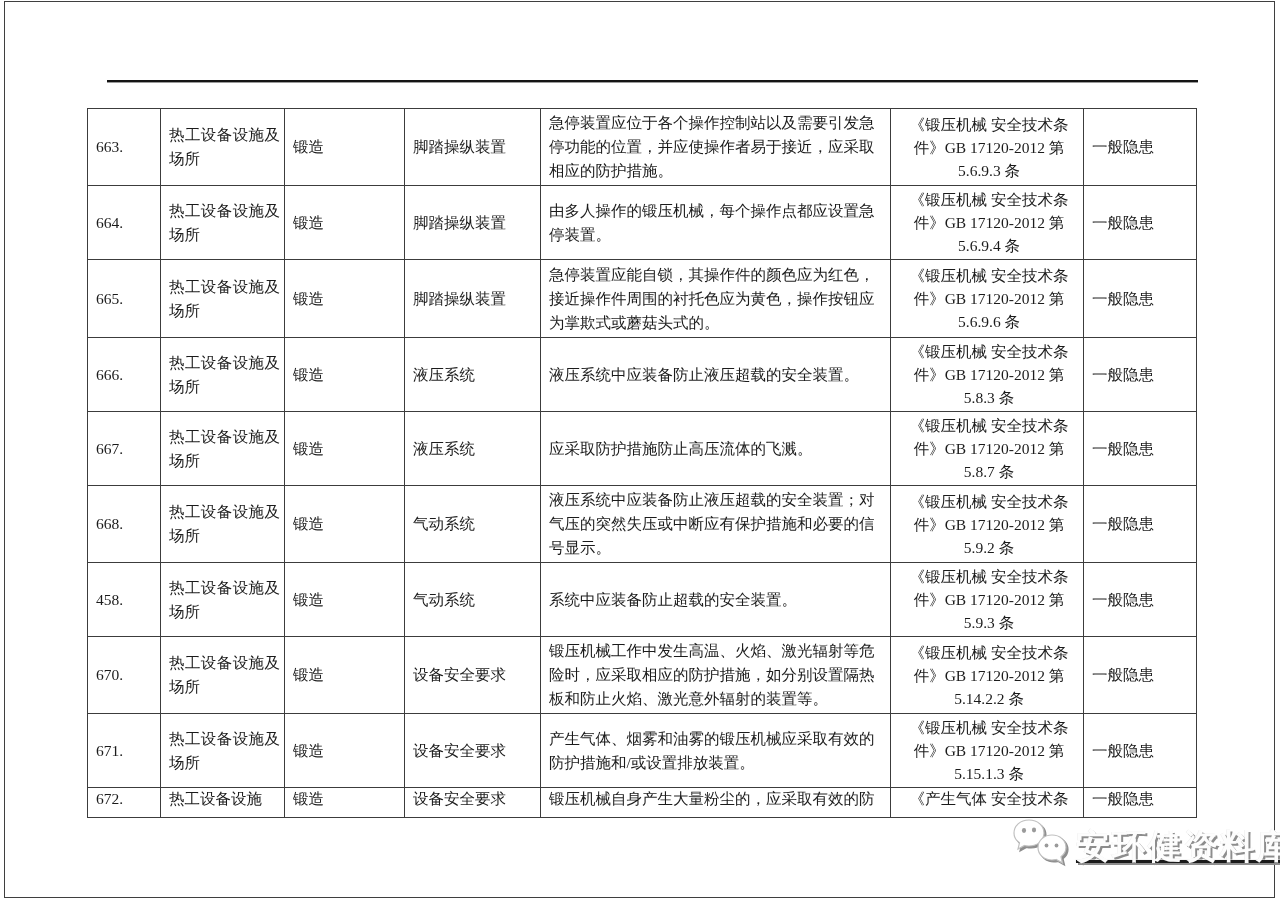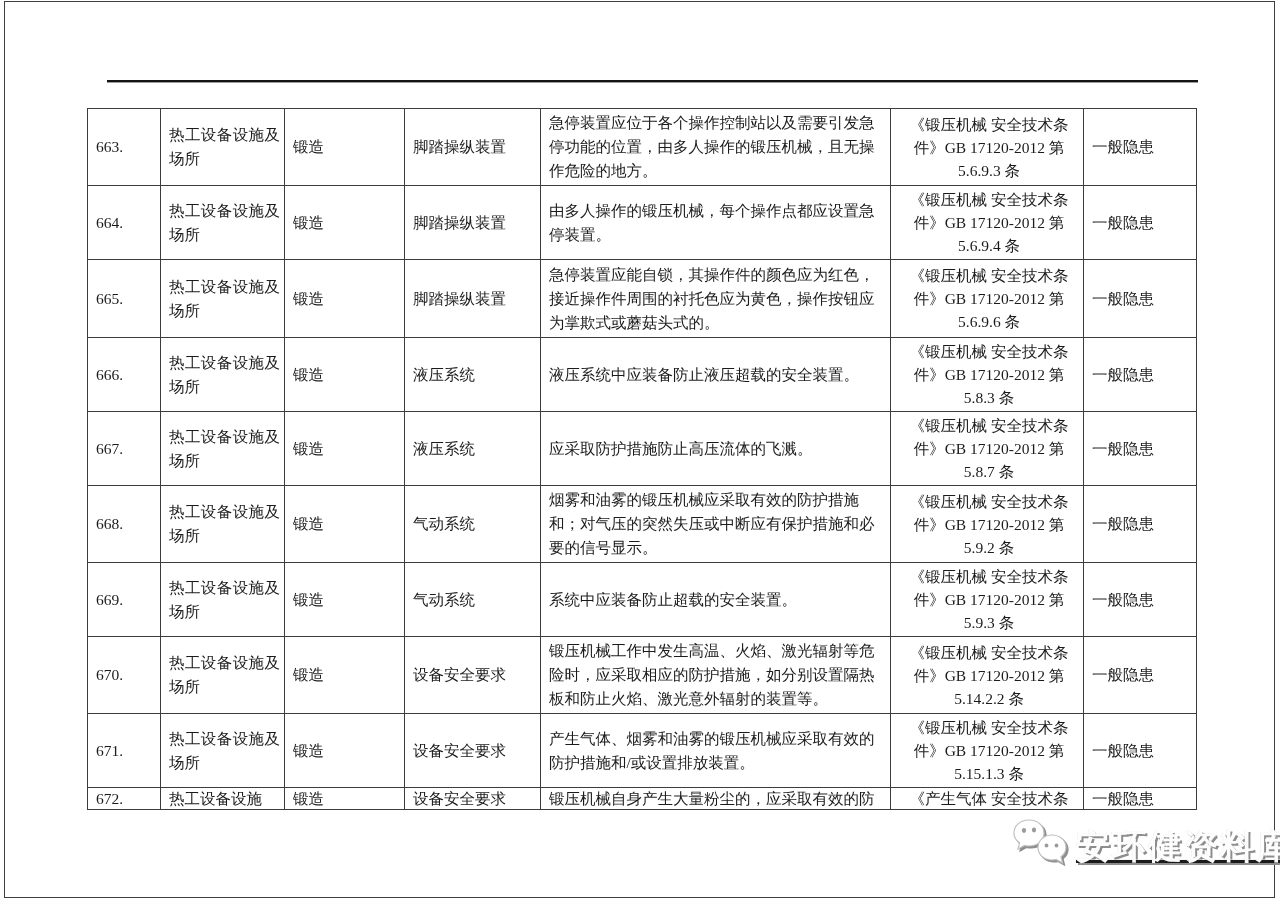--- a/index.html
+++ b/index.html
@@ -27,21 +27,21 @@
     padding:2px 4px 2px 8px;box-sizing:border-box;overflow:hidden;
   }
   td.c-no{text-align:left;padding:2px 2px;font-family:"Liberation Serif","DejaVu Serif",serif;}
   td.c-cat{padding:2px 14px 2px 11px;text-align:justify;text-align-last:left;margin-left:15px;}
   td.c-proc{padding:2px 4px 2px 13px;margin-top:25px;}
   td.c-equip{padding:2px 4px 2px 13px;margin-top:44px;}
   td.c-desc{padding:2px 16px 2px 6px;}
   td.c-ref{padding:2px 16px 2px 6px;line-height:23px;text-align:center;}
   td.c-level{padding:2px 2px 2px 12px;}
   tr.cut td{
-    vertical-align:top;line-height:20px;padding-top:1px;padding-bottom:0;
+    vertical-align:top;line-height:20px;padding-top:1px;padding-bottom:8px;
   }
   .watermark{
     position:absolute;left:1012px;top:818px;display:flex;align-items:flex-end;
     pointer-events:none;
     text-decoration:underline;
   }
   .wm-icon{filter:drop-shadow(2px 2px 0px #8d8d8d);flex:0 0 auto;}
   .wm-text{
     margin-left:6px;
     font-family:"Liberation Sans","DejaVu Sans",sans-serif;
@@ -65,21 +65,21 @@
       <col style="width:350px">
       <col style="width:193px">
     <col style="width:113px">
   </colgroup>
   <tbody>
       <tr style="height: 72px;">
     <td class="c-no">663.</td>
     <td class="c-cat">热工设备设施及场所</td>
     <td class="c-proc">锻造</td>
     <td class="c-equip">脚踏操纵装置</td>
-    <td class="c-desc">急停装置应位于各个操作控制站以及需要引发急停功能的位置，由多人操作的锻压机械，且无操作危险的地方。</td>
+    <td class="c-desc">急停装置应位于各个操作控制站以及需要引发急停功能的位置，并应使操作者易于接近，应采取相应的防护措施。</td>
     <td class="c-ref">《锻压机械 安全技术条件》GB 17120-2012 第 5.6.9.3 条</td>
     <td class="c-level">一般隐患</td>
   </tr>
       <tr style="height: 72px;">
     <td class="c-no">664.</td>
     <td class="c-cat">热工设备设施及场所</td>
     <td class="c-proc">锻造</td>
     <td class="c-equip">脚踏操纵装置</td>
     <td class="c-desc">由多人操作的锻压机械，每个操作点都应设置急停装置。</td>
     <td class="c-ref">《锻压机械 安全技术条件》GB 17120-2012 第 5.6.9.4 条</td>
@@ -110,26 +110,26 @@
     <td class="c-equip">液压系统</td>
     <td class="c-desc">应采取防护措施防止高压流体的飞溅。</td>
     <td class="c-ref">《锻压机械 安全技术条件》GB 17120-2012 第 5.8.7 条</td>
     <td class="c-level">一般隐患</td>
   </tr>
       <tr style="height: 72px;">
     <td class="c-no">668.</td>
     <td class="c-cat">热工设备设施及场所</td>
     <td class="c-proc">锻造</td>
     <td class="c-equip">气动系统</td>
-    <td class="c-desc">烟雾和油雾的锻压机械应采取有效的防护措施和；对气压的突然失压或中断应有保护措施和必要的信号显示。</td>
+    <td class="c-desc">液压系统中应装备防止液压超载的安全装置；对气压的突然失压或中断应有保护措施和必要的信号显示。</td>
     <td class="c-ref">《锻压机械 安全技术条件》GB 17120-2012 第 5.9.2 条</td>
     <td class="c-level">一般隐患</td>
   </tr>
       <tr style="height: 70px;">
-    <td class="c-no">669.</td>
+    <td class="c-no">458.</td>
     <td class="c-cat">热工设备设施及场所</td>
     <td class="c-proc">锻造</td>
     <td class="c-equip">气动系统</td>
     <td class="c-desc">系统中应装备防止超载的安全装置。</td>
     <td class="c-ref">《锻压机械 安全技术条件》GB 17120-2012 第 5.9.3 条</td>
     <td class="c-level">一般隐患</td>
   </tr>
       <tr style="height: 73px;">
     <td class="c-no">670.</td>
     <td class="c-cat">热工设备设施及场所</td>

